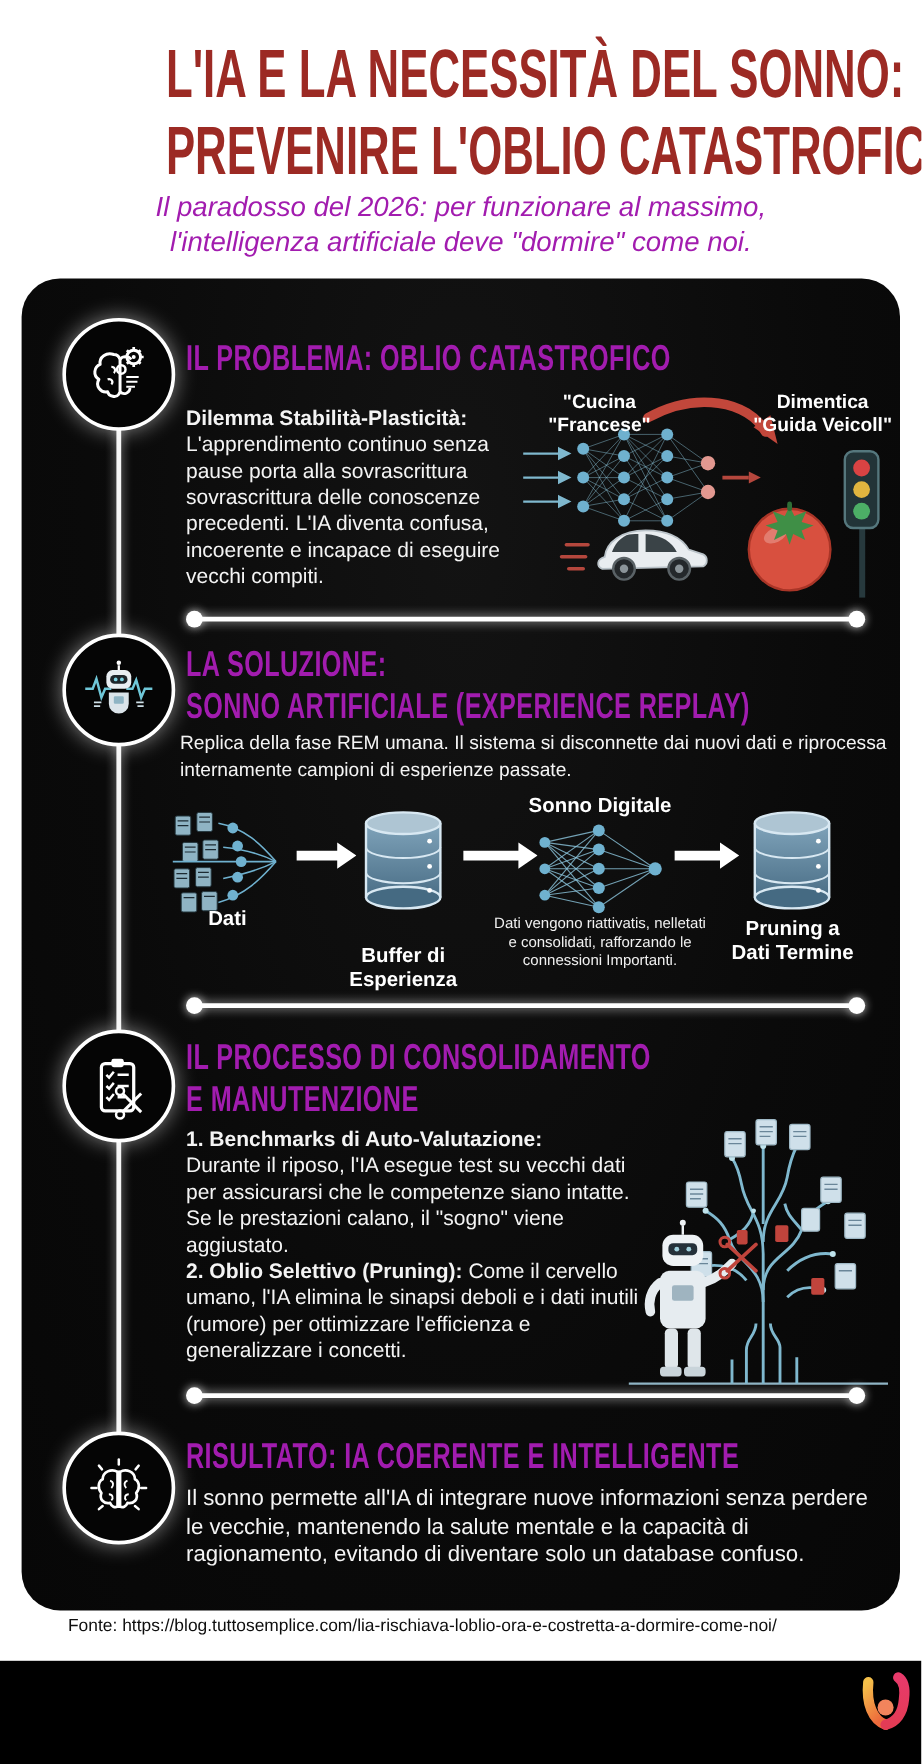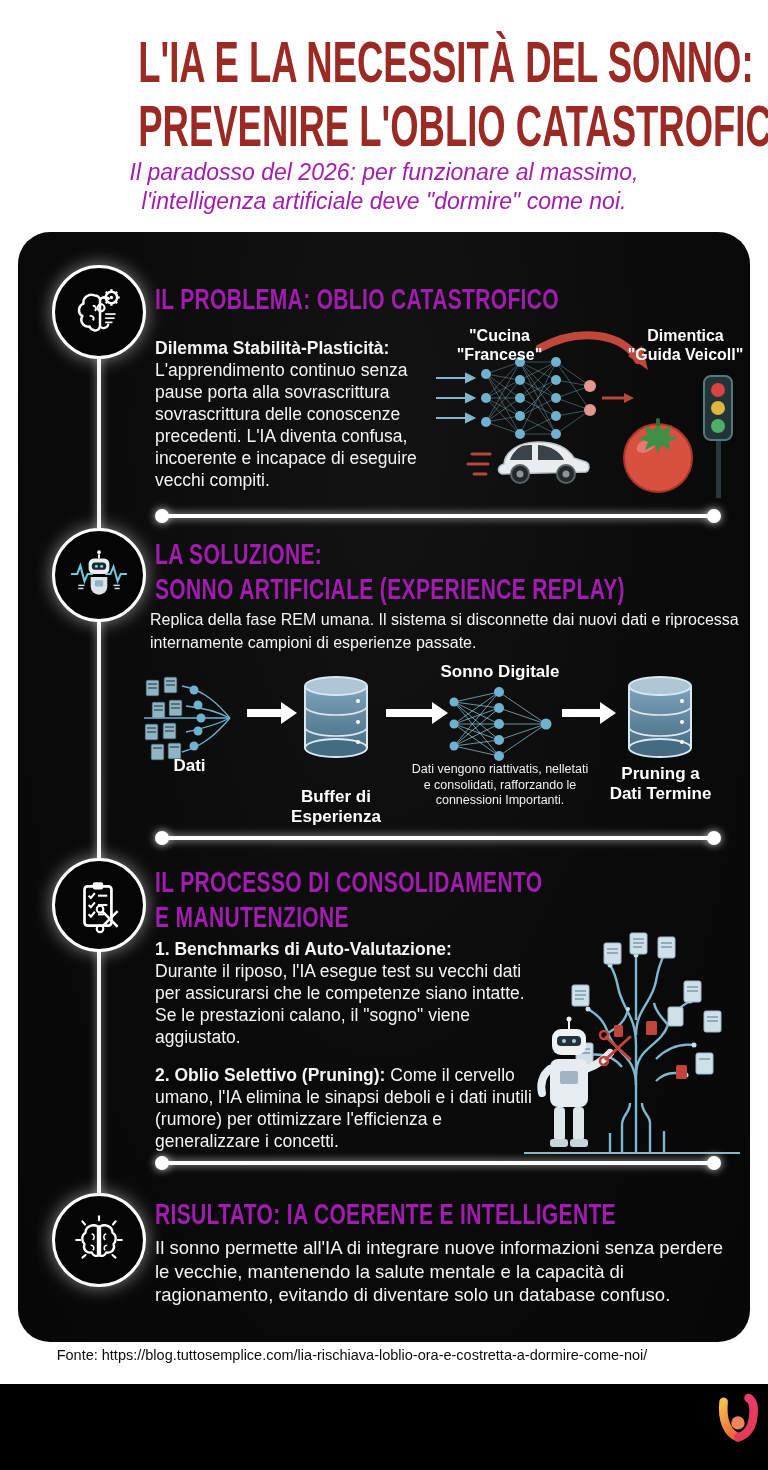--- a/index.html
+++ b/index.html
@@ -432,21 +432,21 @@
     <div>Dati Termine</div>
   </div>
 
   <div class="heading" style="top:864px">
     <div><span class="cond">IL PROCESSO DI CONSOLIDAMENTO</span></div>
     <div><span class="cond">E MANUTENZIONE</span></div>
   </div>
   <div class="body-text" style="left:155px;top:938px;width:378px;">
     <span class="blockbold">1. Benchmarks di Auto-Valutazione:</span><span>Durante il riposo, l'IA esegue test su vecchi dati per assicurarsi che le competenze siano intatte. Se le prestazioni calano, il "sogno" viene aggiustato.</span>
   </div>
-  <div class="body-text" style="left:155px;top:1048px;width:378px;margin-top:16px;">
+  <div class="body-text" style="left:155px;top:1048px;width:378px;">
     <span class="bold">2. Oblio Selettivo (Pruning):</span> <span>Come il cervello umano, l'IA elimina le sinapsi deboli e i dati inutili (rumore) per ottimizzare l'efficienza e generalizzare i concetti.</span>
   </div>
 
   <svg class="abs" style="left:518px;top:925px" width="228" height="238" viewBox="0 0 228 238">
     <line x1="6" y1="228" x2="222" y2="228" stroke="#8fb4c4" stroke-width="2"></line>
 
     <g stroke="#7fb8ce" stroke-width="2.4" fill="none">
       <path d="M118 228 L118 120"></path>
       <path d="M104 228 L104 200 C104 190 112 188 112 178"></path>
       <path d="M132 228 L132 198 C132 190 124 188 124 178"></path>

